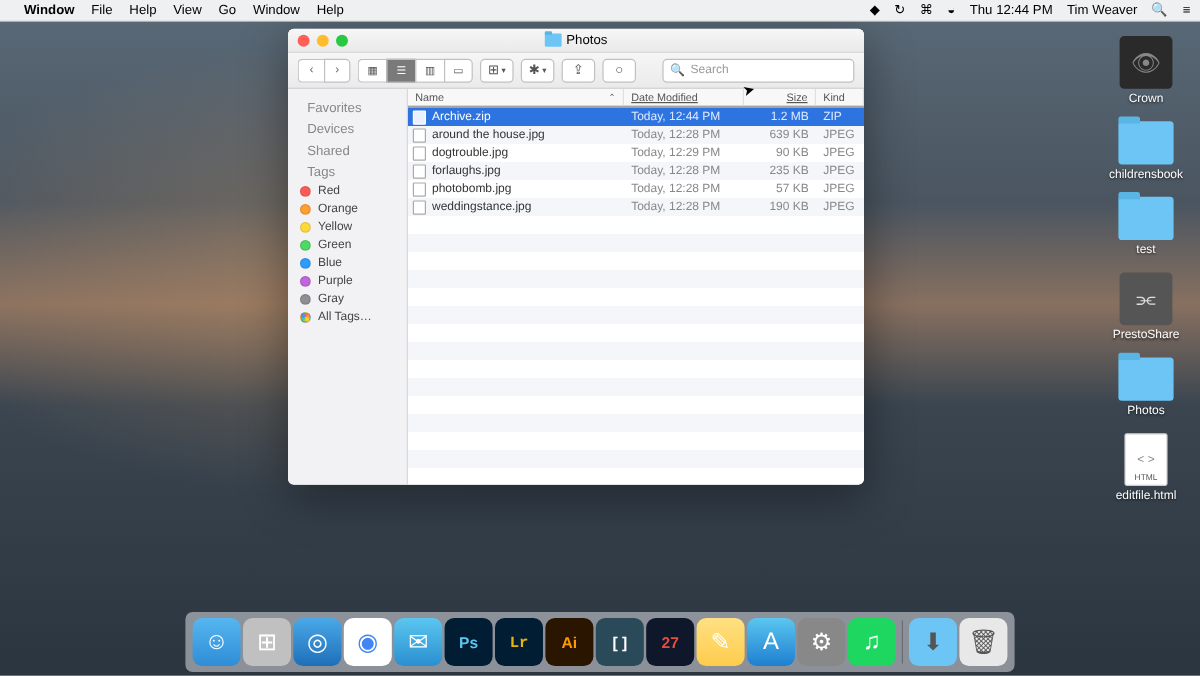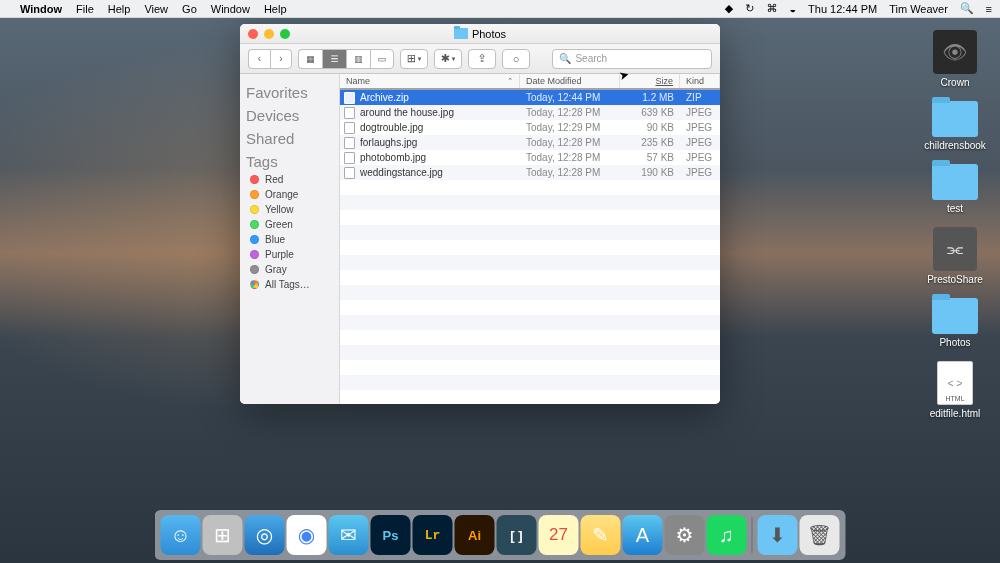--- a/index.html
+++ b/index.html
@@ -43,29 +43,29 @@
 .view-seg { display:flex; }
 .view-btn { width: 24px; height: 20px; background: #fff; border: 1px solid #c0c0c0; border-right:none; display:flex; align-items:center; justify-content:center; font-size:9px; color:#555;}
 .view-btn.active { background: #7a7a7a; color:#fff; }
 .view-btn:first-child { border-radius: 4px 0 0 4px; }
 .view-btn:last-child { border-radius: 0 4px 4px 0; border-right:1px solid #c0c0c0;}
 .tool-btn { height: 20px; min-width:28px; background: #fff; border: 1px solid #c0c0c0; border-radius:4px; display:flex; align-items:center; justify-content:center; font-size:11px; color:#555; padding:0 5px; gap:2px;}
 .search { flex:1; max-width:160px; height: 20px; background: #fff; border: 1px solid #c0c0c0; border-radius:4px; display:flex; align-items:center; padding:0 6px; font-size:10px; color:#999; gap:4px; margin-left:auto;}
 
 .finder-body { flex:1; display:flex; overflow:hidden; }
 .sidebar { width: 100px; background: #f2f1f3; border-right: 1px solid #d8d8d8; padding: 6px 0; font-size:10px; overflow-y:auto;}
-.sidebar .section { color: #888; font-weight:500; padding: 4px 6px 2px; font-size:15px; }
+.sidebar .section { color: #888; font-weight:500; padding: 4px 16px 2px; font-size:11px; }
 .sidebar .tag-row { display:flex; align-items:center; padding: 2px 10px 2px 10px; gap:6px; color:#444; cursor:default;}
 .sidebar .tag-dot { width:9px; height:9px; border-radius:50%; border:1px solid rgba(0,0,0,0.1);}
 
 .file-area { flex:1; display:flex; flex-direction:column; background:#fff; }
 .col-headers { display:flex; height: 16px; background: #f8f8f8; border-bottom: 2px solid #a3a3a3; font-size:9px; color:#555; }
 .col-headers > div { padding: 2px 6px; border-right:1px solid #e0e0e0; display:flex; align-items:center; }
 .col-name { flex: 0 0 180px; justify-content:space-between;}
-.col-mod { flex: 0 0 100px; }
+.col-mod { flex: 0 0 100px; text-decoration: underline; }
 .col-size { flex: 0 0 60px; justify-content:flex-end;text-decoration:underline; }
 .col-kind { flex: 1; }
 .file-list { flex:1; overflow:auto; font-size:10px; }
 .file-row { display:flex; height: 15px; align-items:center; color:#333; }
 .file-row:nth-child(even) { background:#f4f6fa; }
 .file-row.selected { background: #2e74e0; color:#fff; }
 .file-row .c-name { flex:0 0 180px; padding-left:4px; display:flex; align-items:center; gap:5px; }
 .file-row .c-mod { flex:0 0 100px; padding-left:6px; color:#888;}
 .file-row.selected .c-mod { color:#e0eaff; }
 .file-row .c-size { flex:0 0 60px; text-align:right; padding-right:6px; color:#888;}
@@ -373,21 +373,21 @@
 <div class="dock" id="dock">
     <div class="dock-item" style="background: linear-gradient(rgb(86, 182, 240), rgb(46, 141, 214));">☺</div>
     <div class="dock-item" style="background: rgb(192, 192, 192);">⊞</div>
     <div class="dock-item" style="background: linear-gradient(rgb(74, 168, 232), rgb(30, 111, 184));">◎</div>
     <div class="dock-item" style="background: rgb(255, 255, 255); color: rgb(66, 133, 244);">◉</div>
     <div class="dock-item" style="background: linear-gradient(rgb(91, 198, 240), rgb(42, 143, 208));">✉</div>
     <div class="dock-item" style="background: rgb(0, 29, 52); font-size: 13px; font-weight: 600; color: rgb(91, 198, 240);">Ps</div>
     <div class="dock-item" style="background: rgb(0, 29, 52); font-size: 13px; font-weight: 600; color: #eab308; font-family: Liberation Mono, monospace;">Lr</div>
     <div class="dock-item" style="background: rgb(42, 21, 0); font-size: 13px; font-weight: 600; color: rgb(255, 154, 0);">Ai</div>
     <div class="dock-item" style="background: rgb(42, 74, 90); font-size: 13px; font-weight: 600;">[ ]</div>
-    <div class="dock-item" style="background: #fef9c3; font-size: 17px; font-weight: 400; color: rgb(231, 76, 60);">27</div>
+    <div class="dock-item" style="background: #0f172a; font-size: 13px; font-weight: 700; color: rgb(231, 76, 60);">27</div>
     <div class="dock-item" style="background: linear-gradient(rgb(255, 224, 130), rgb(255, 204, 77));">✎</div>
     <div class="dock-item" style="background: linear-gradient(rgb(91, 198, 240), rgb(30, 127, 208));">A</div>
     <div class="dock-item" style="background: rgb(136, 136, 136);">⚙</div>
     <div class="dock-item" style="background: rgb(30, 215, 96);">♫</div>
     <div class="dock-sep"></div>
     <div class="dock-item" style="background: rgb(108, 197, 245); color: rgb(85, 85, 85);">⬇</div>
     <div class="dock-item" style="background: rgb(232, 232, 232); color: rgb(85, 85, 85);">🗑</div>
   </div>
 
 </body></html>

